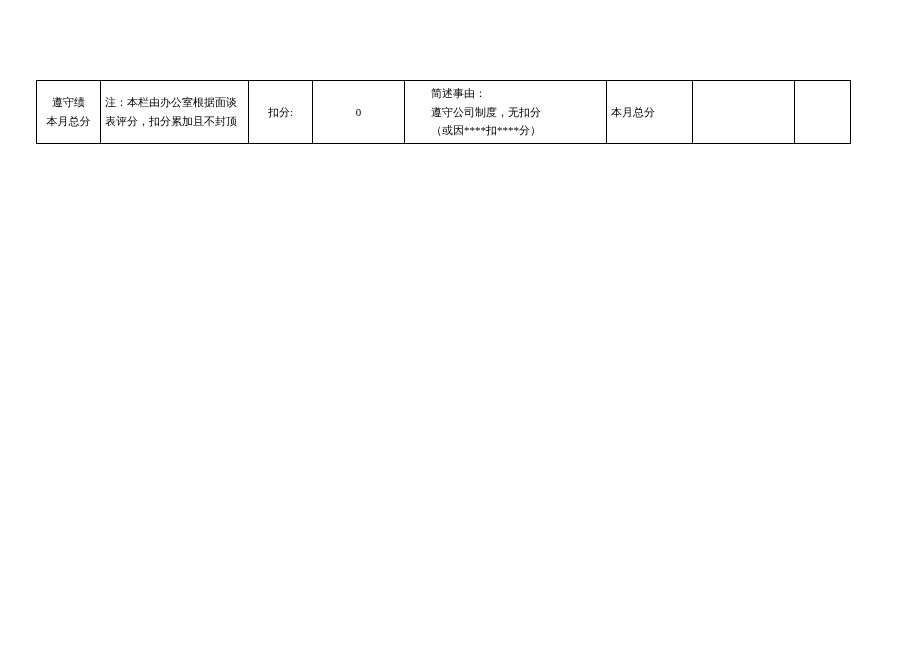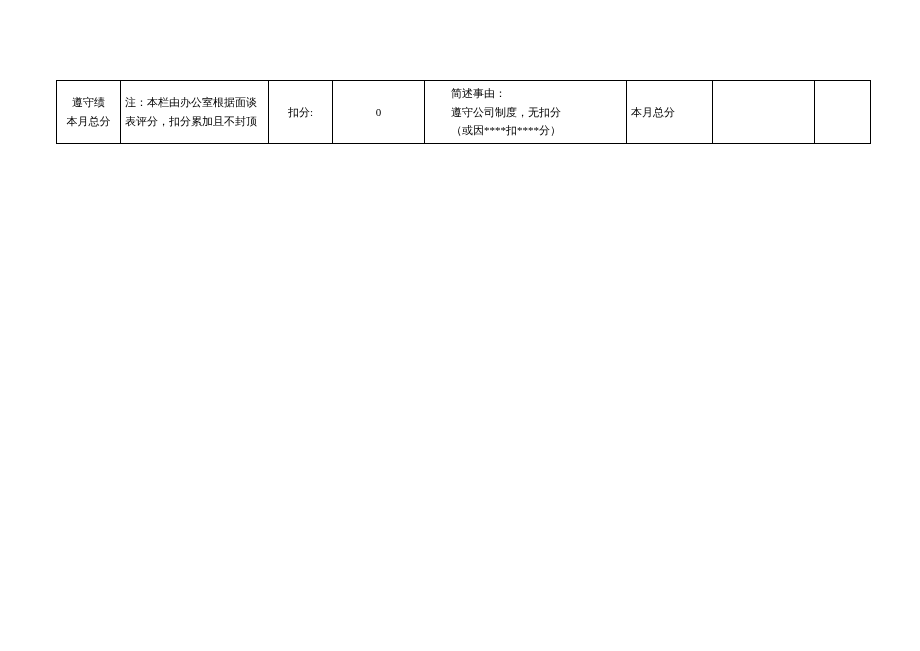--- a/index.html
+++ b/index.html
@@ -11,21 +11,21 @@
     font-family: "SimSun", "宋体", serif;
     font-size: 11px;
     color: #000;
   }
   .page {
     width: 920px;
     height: 651px;
     position: relative;
     box-sizing: border-box;
     padding-top: 80px;
-    padding-left: 56px;
+    padding-left: 36px;
     padding-right: 31px;
   }
   table {
     border-collapse: collapse;
     width: 814px;
     table-layout: fixed;
   }
   td {
     border: 1px solid #000;
     padding: 3px 4px;

